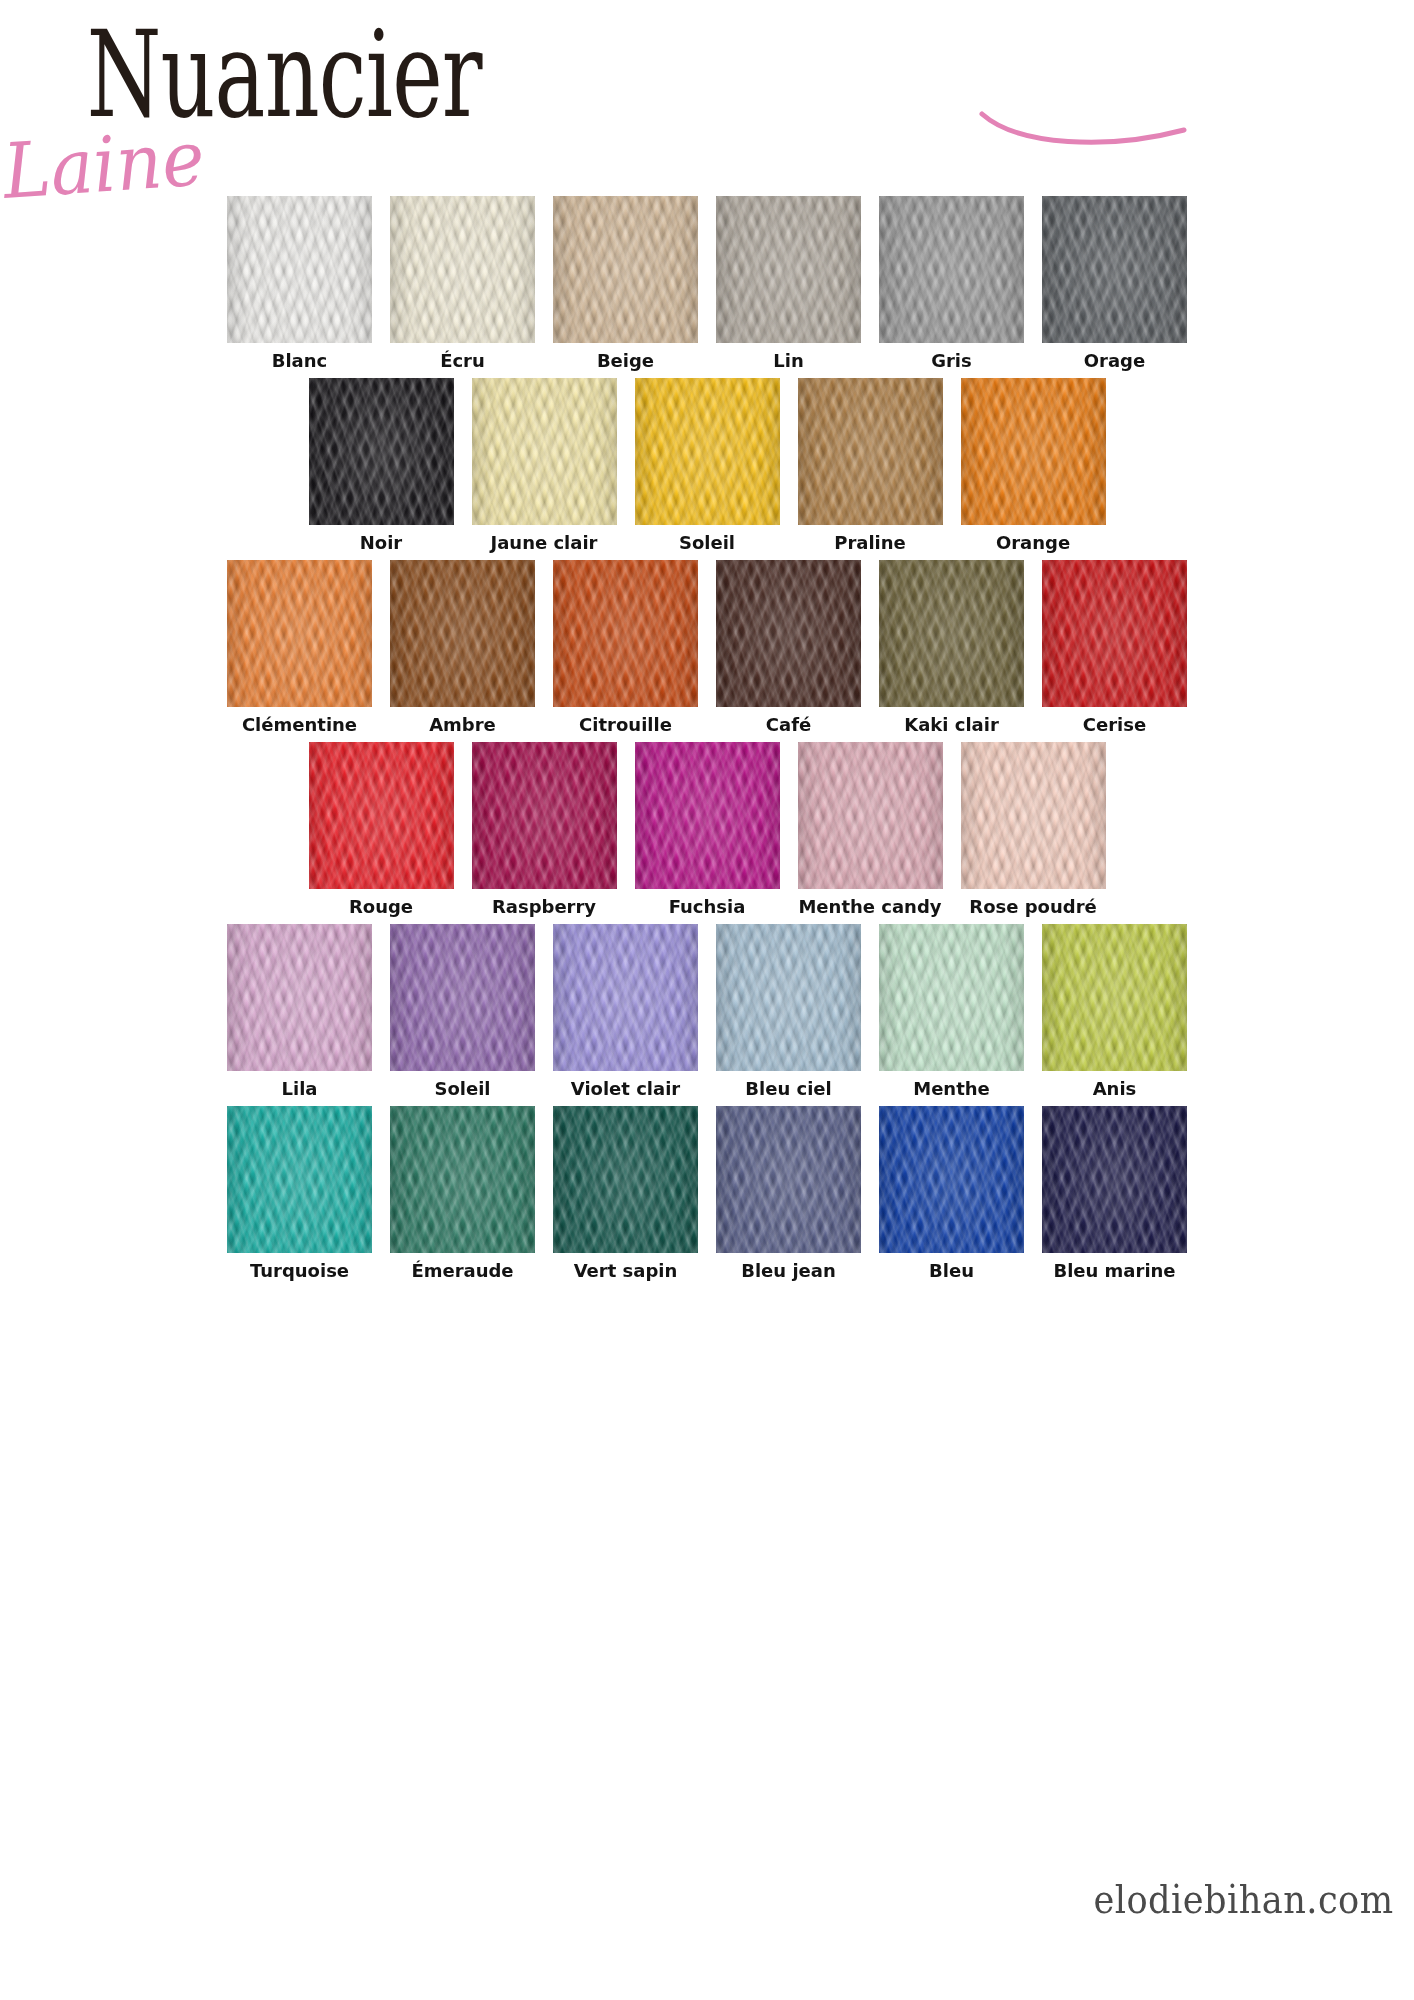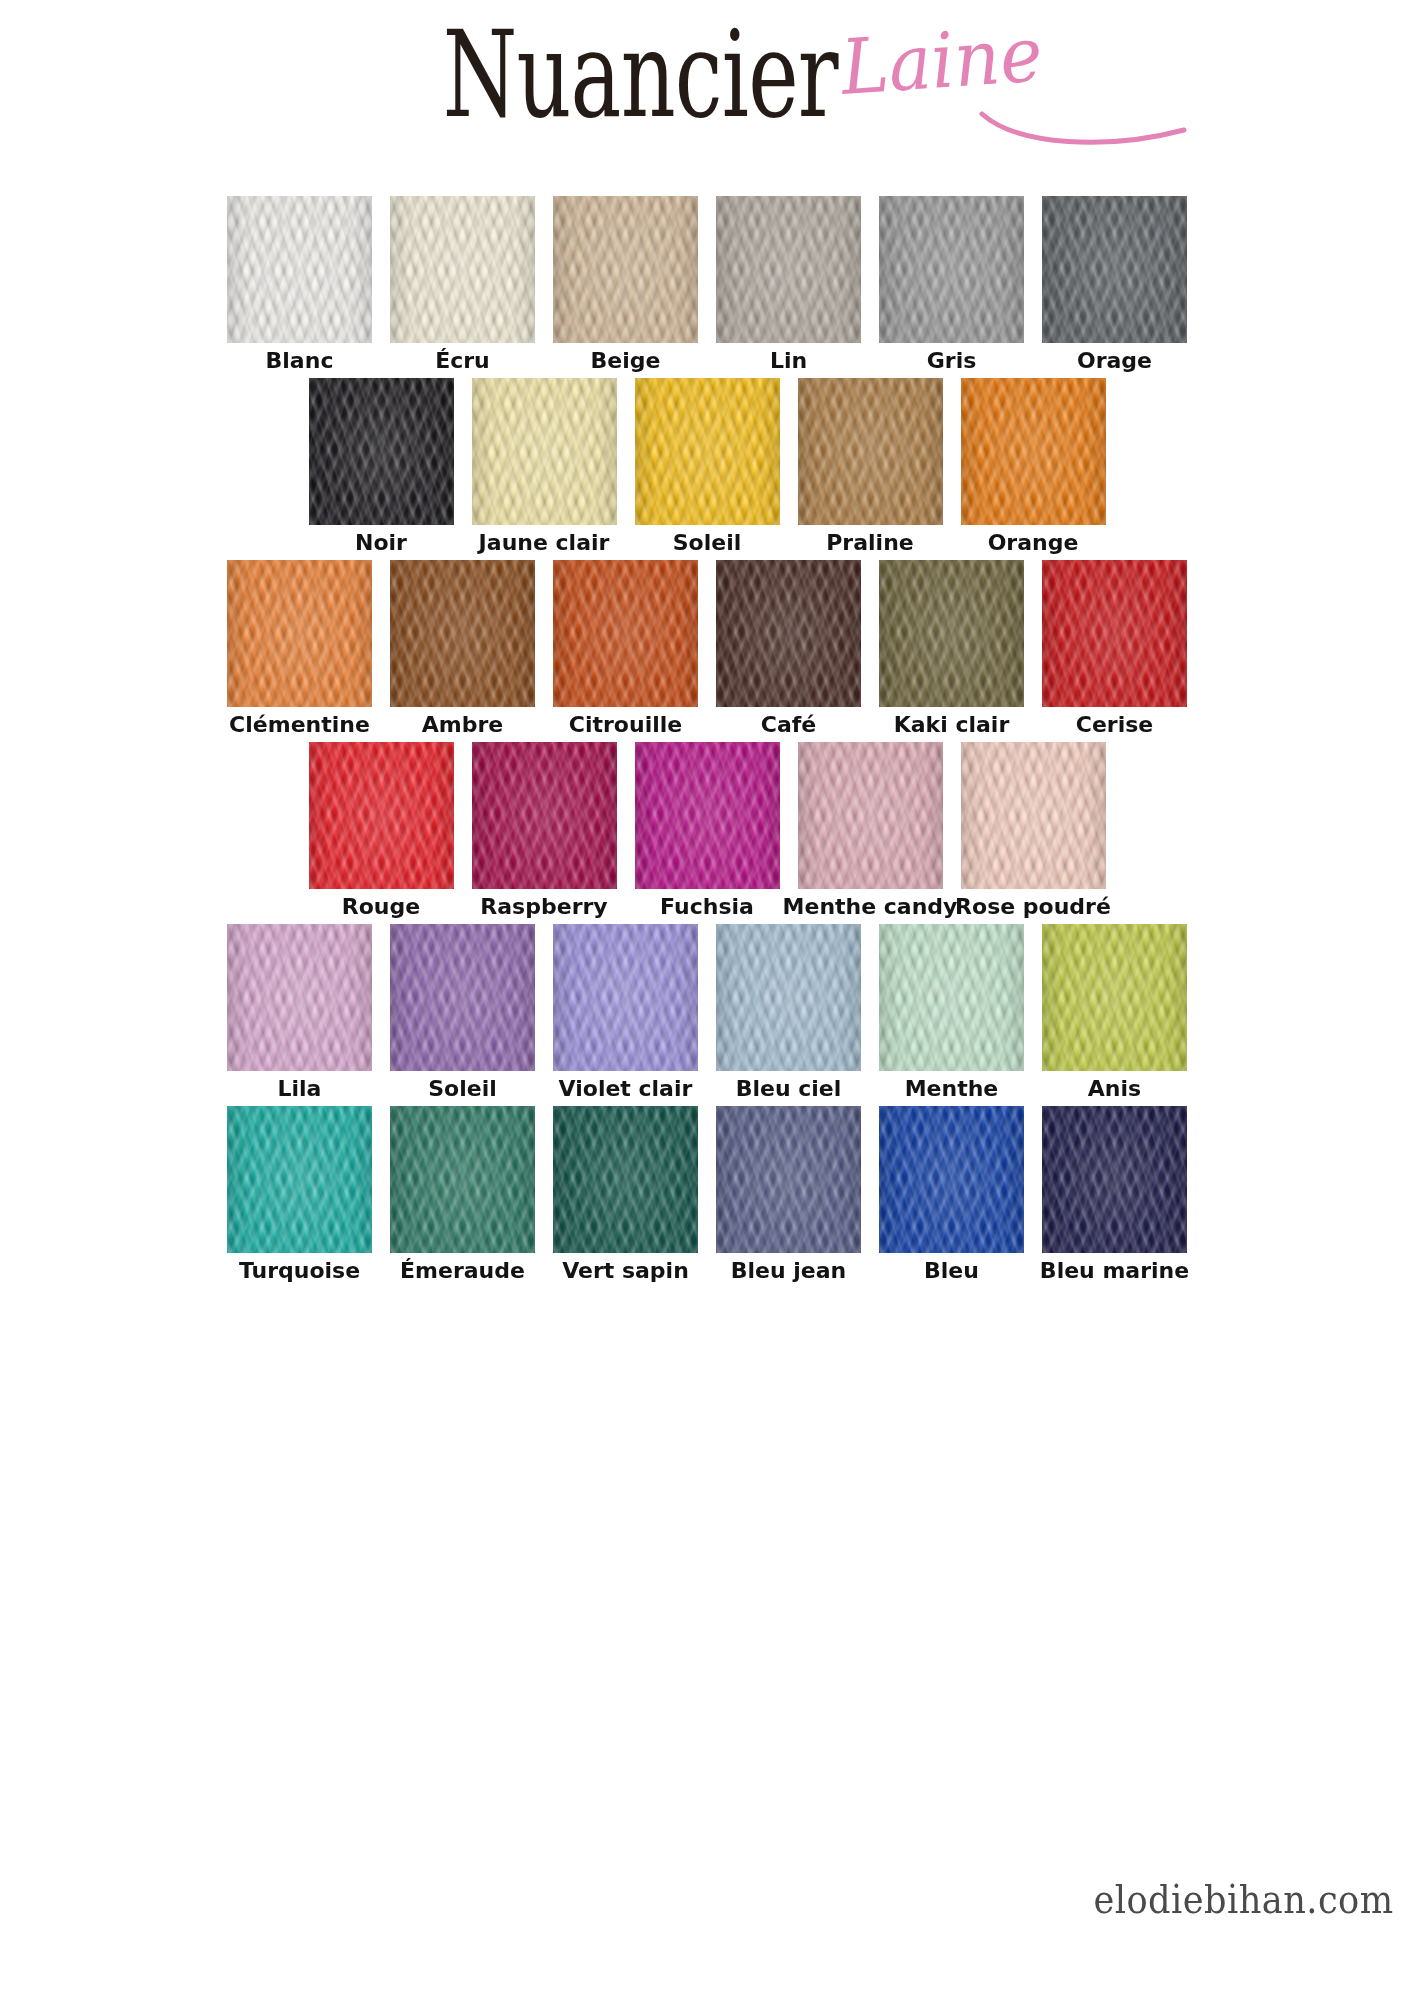--- a/index.html
+++ b/index.html
@@ -25,21 +25,22 @@
     top: 0; left: 0; right: 0;
     height: 175px;
   }
 
   .title-wrap {
     position: absolute;
     left: 0; right: 0;
     top: 14px;
     display: flex;
     align-items: flex-start;
-    justify-content: center;
+    justify-content: flex-start;
+    flex-direction: column;
   }
 
   .title-main {
     font-family: "DejaVu Serif", serif;
     font-size: 104px;
     line-height: 1.0;
     font-weight: 400;
     color: #241b16;
     letter-spacing: -1px;
     transform: scaleX(0.82) scaleY(1.16);
@@ -169,21 +170,21 @@
     inset: 0;
     background:
       radial-gradient(ellipse 70% 90% at 50% 50%, rgba(255,255,255,0.10), rgba(0,0,0,0.00) 60%),
       linear-gradient(90deg, rgba(0,0,0,0.10), rgba(0,0,0,0) 14%, rgba(0,0,0,0) 86%, rgba(0,0,0,0.10));
   }
 
   .label {
     margin-top: 3px;
     font-family: "DejaVu Sans", sans-serif;
     font-weight: 700;
-    font-size: 22px;
+    font-size: 18px;
     line-height: 30px;
     color: #131313;
     white-space: nowrap;
     text-align: center;
   }
 
   
   .footer {
     position: absolute;
     left: 0; right: 0;

